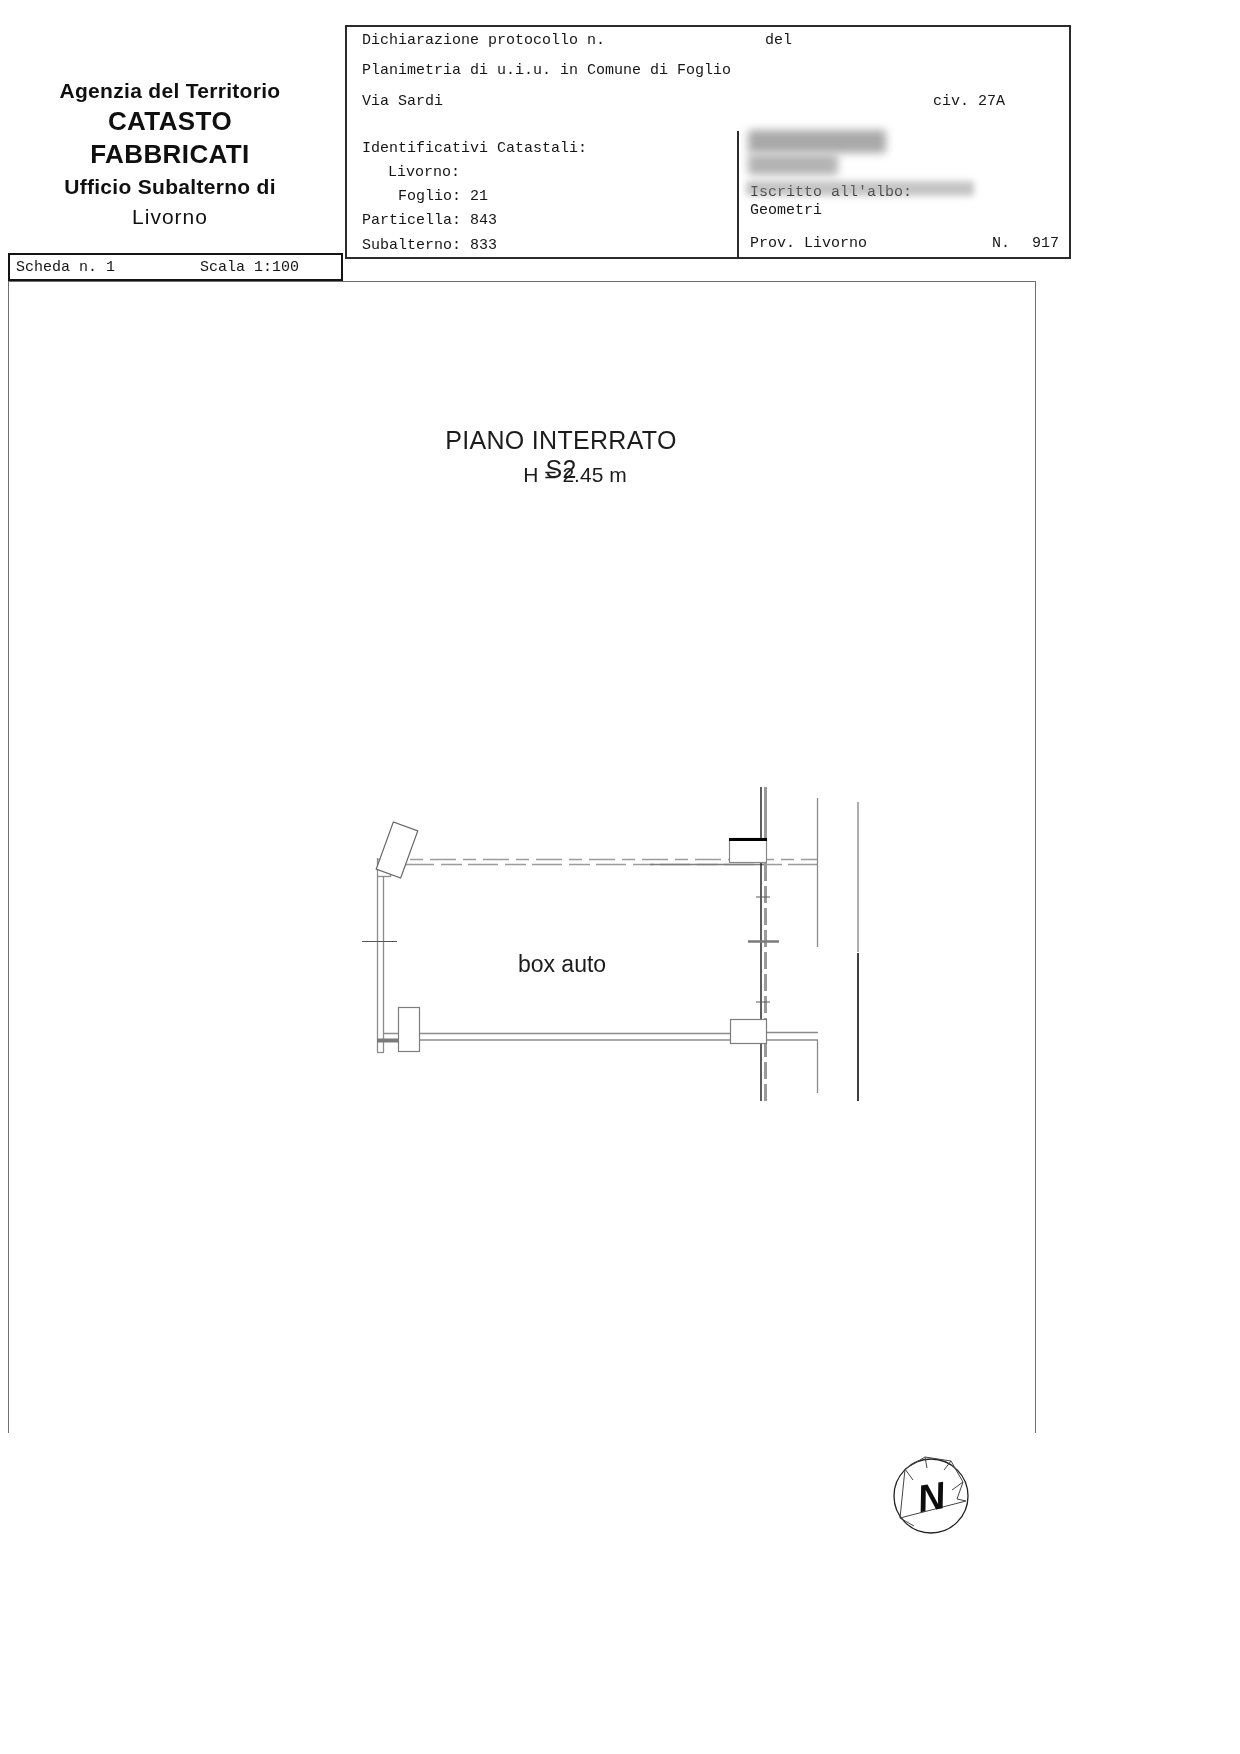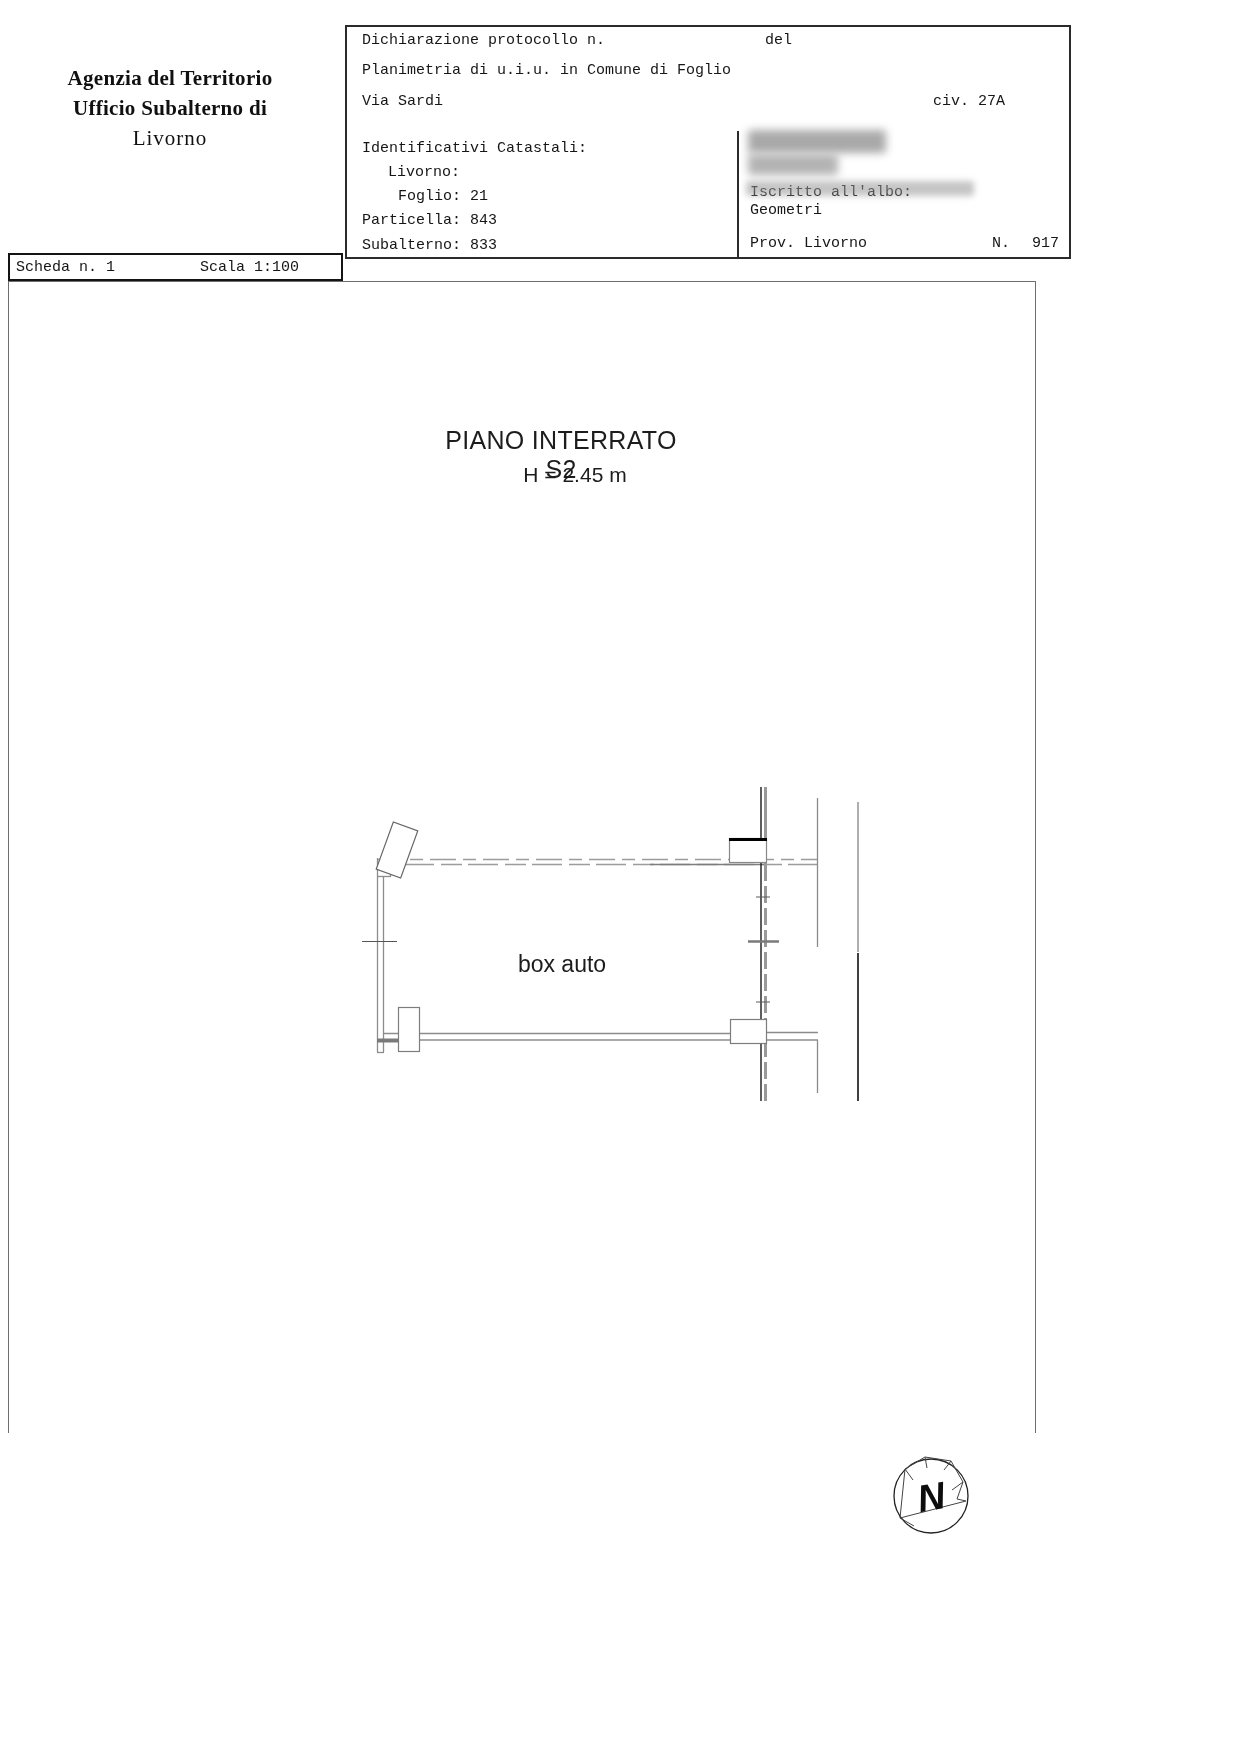--- a/index.html
+++ b/index.html
@@ -2,21 +2,21 @@
 <html><head>
 <meta charset="utf-8">
 <style>
   html,body { margin:0; padding:0; background:#fff; }
   .page {
     position:relative; width:1240px; height:1754px; background:#ffffff;
     font-family:"Liberation Mono", monospace; color:#1a1a1a; overflow:hidden;
   }
   .abs { position:absolute; }
   .mono { font-family:"Liberation Mono", monospace; font-size:15px; line-height:16px; white-space:pre; color:#161616; }
-  .gothic { font-family:Liberation Serif, serif; color:#101010; }
+  .gothic { font-family:Liberation Sans, sans-serif; color:#101010;margin-top:12px; }
   .plain { font-family:"Liberation Sans", sans-serif; color:#1c1c1c; }
 
   
   .box { position:absolute; box-sizing:border-box; }
   .box1 { left:345px; top:25px; width:726px; height:106px; border:2px solid #2b2b2b; background:#fff; }
   .box2 { left:345px; top:129px; width:726px; height:130px; border:2px solid #2b2b2b; border-top:none; background:#fff; }
   .box2-divider { position:absolute; left:737px; top:131px; height:127px; width:0; border-left:2px solid #2b2b2b; }
   .scheda-box { left:8px; top:253px; width:335px; height:28px; border:2px solid #141414; background:#fff; }
   .main-frame { left:8px; top:281px; width:1028px; height:1152px;
     border-top:1px solid #6e6e6e; border-left:1px solid #6e6e6e; border-right:1px solid #6e6e6e; background:transparent; }
@@ -39,20 +39,21 @@
   .height-label { left:500px; top:463px; width:150px; text-align:center; font-size:21px; }
   .room-label { left:512px; top:951px; width:100px; text-align:center; font-size:23px; }
 </style>
 </head>
 <body>
 
 <div class="page">
 
   <div class="agency gothic">
     <div class="l1">Agenzia del Territorio</div>
+    <div class="l2">CATASTO FABBRICATI</div>
     <div class="l3">Ufficio Subalterno di</div>
     <div class="l4">Livorno</div>
   </div>
 
   <div class="box box1"></div>
   <div class="abs mono" style="left:362px; top:33px;">Dichiarazione protocollo n.</div>
   <div class="abs mono" style="left:765px; top:33px;">del</div>
   <div class="abs mono" style="left:362px; top:63px;">Planimetria di u.i.u. in Comune di Foglio</div>
   <div class="abs mono" style="left:362px; top:94px;">Via Sardi</div>
   <div class="abs mono" style="left:933px; top:94px;">civ. 27A</div>

